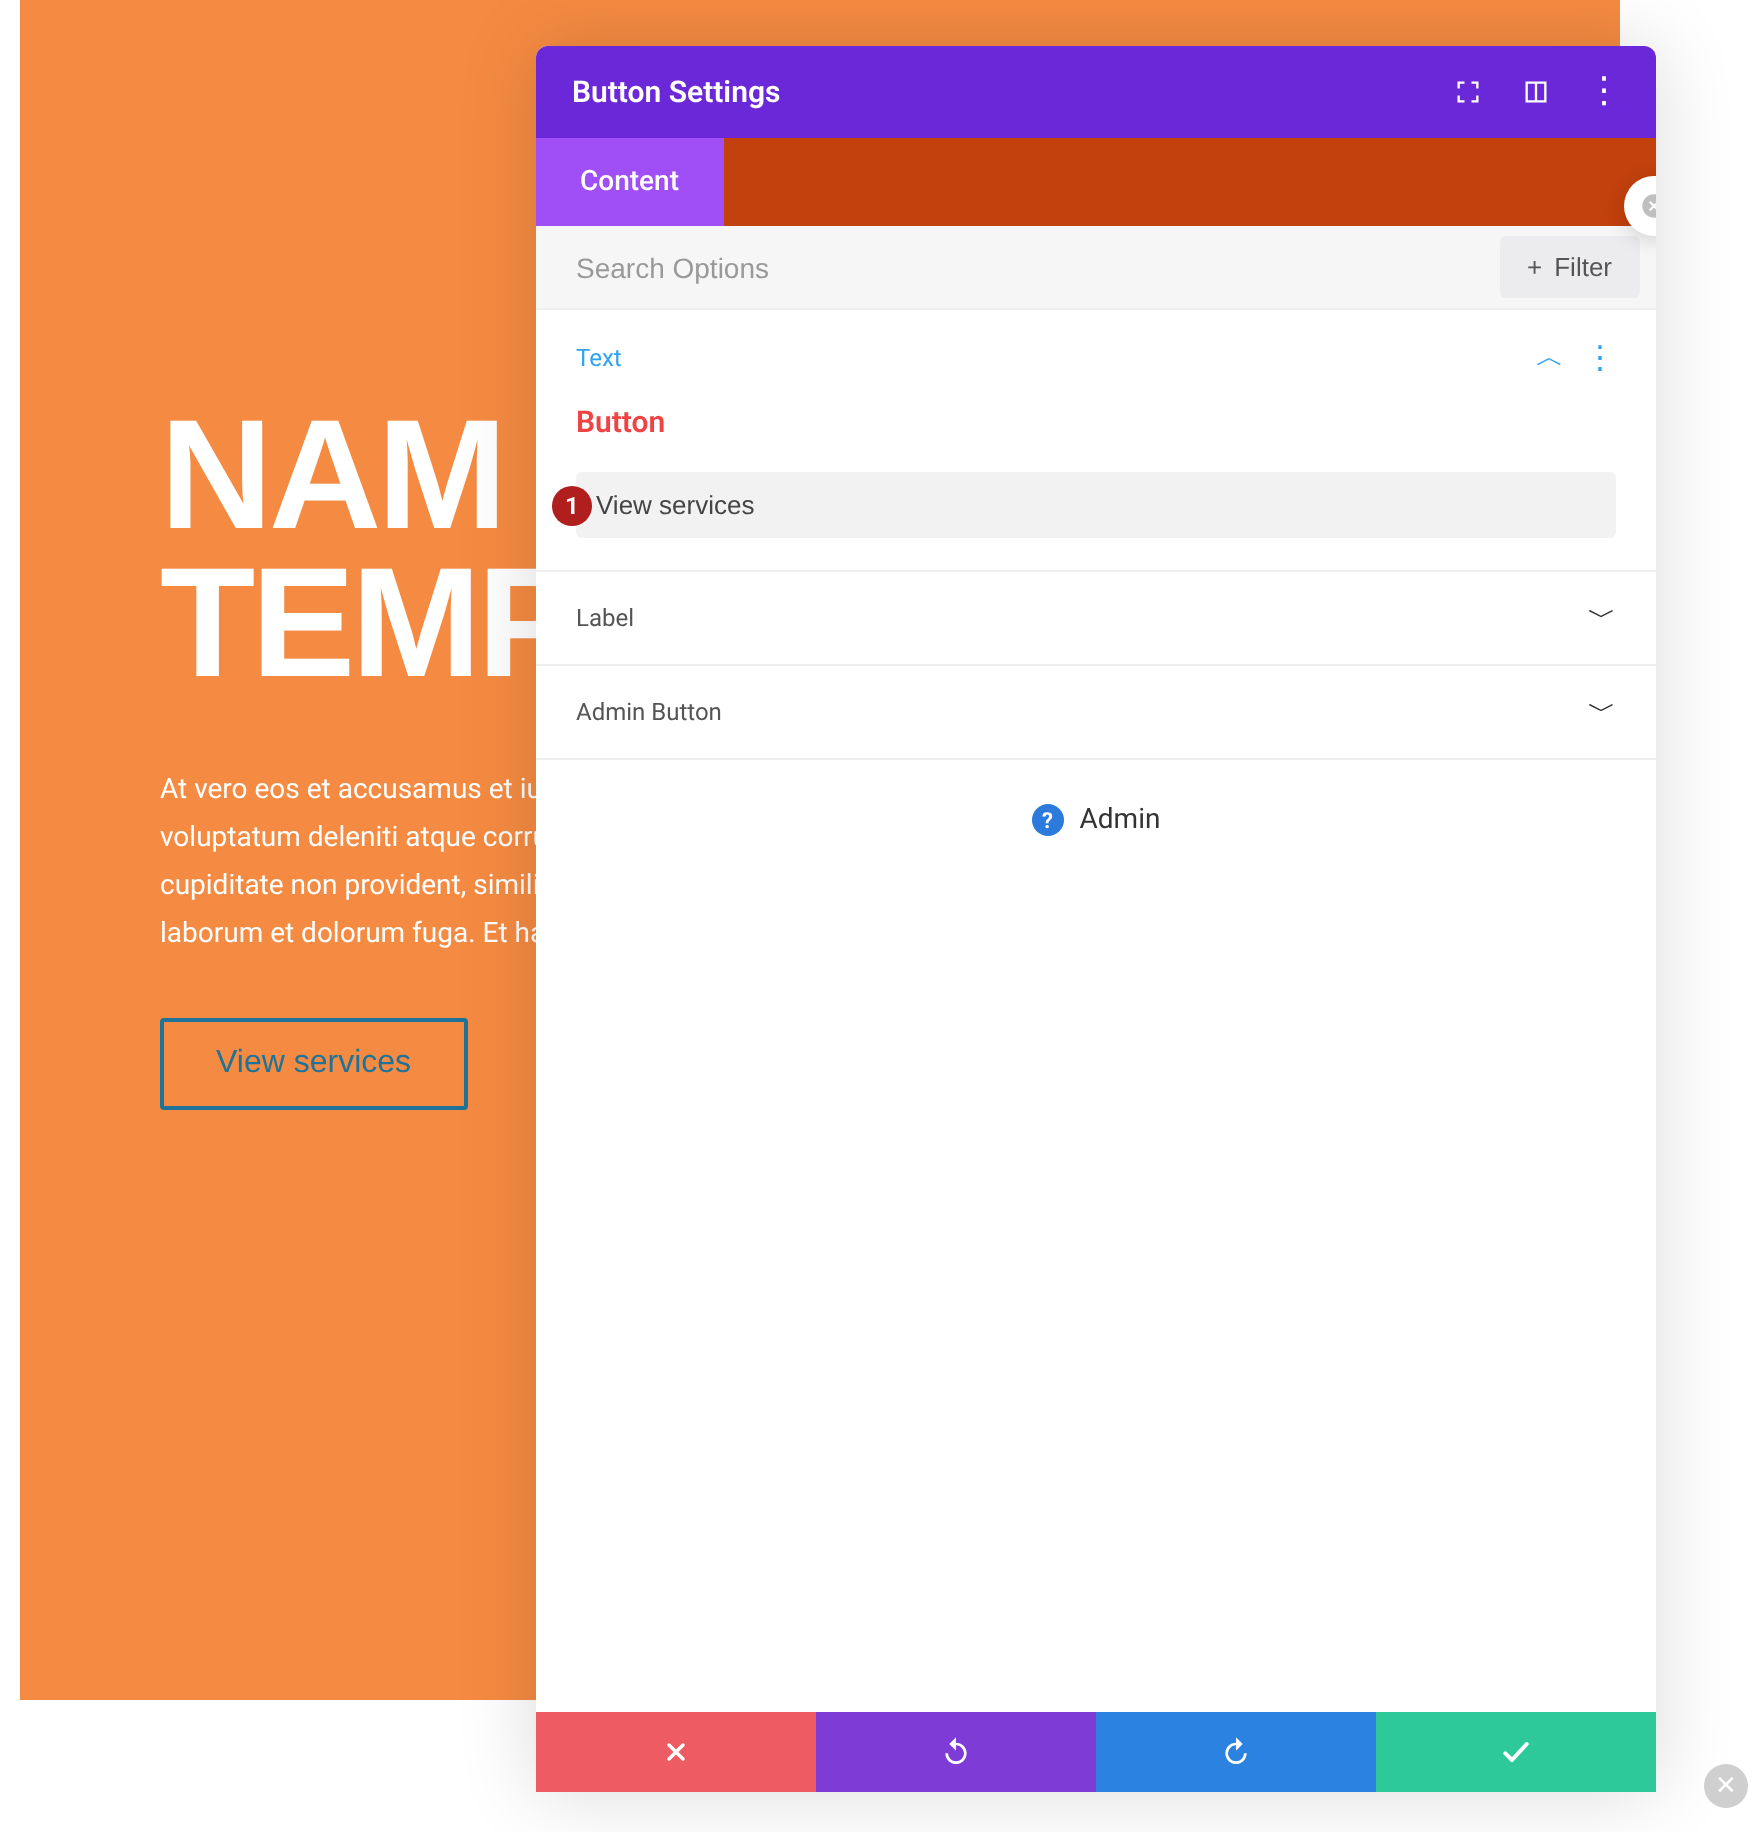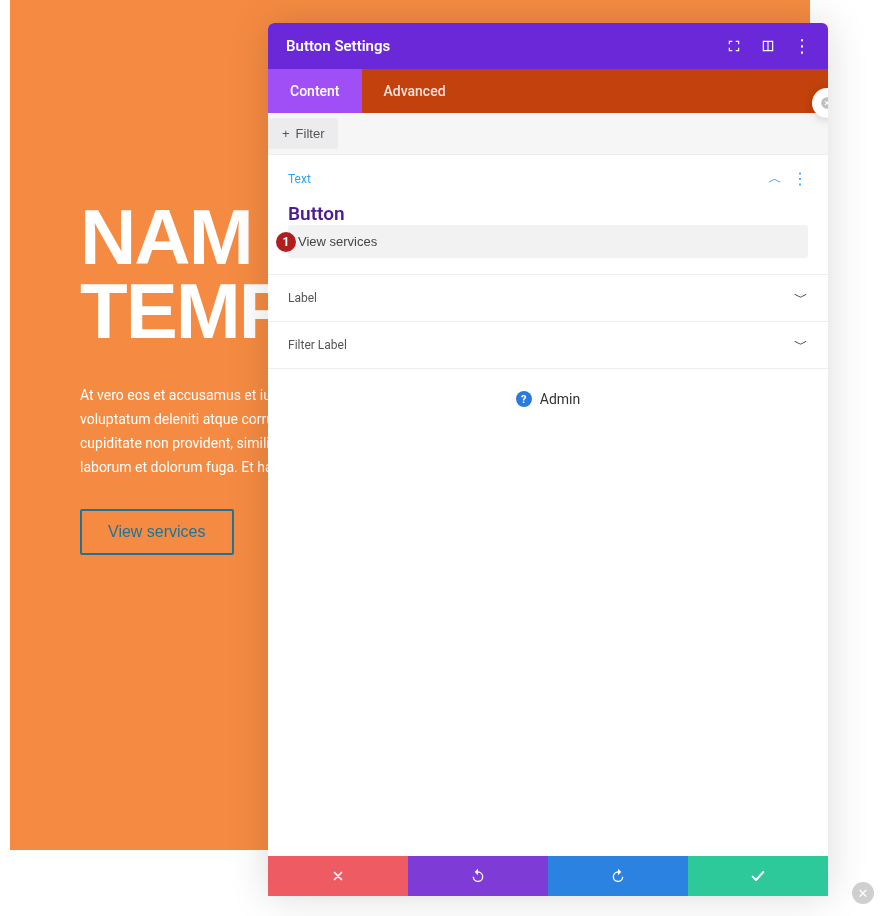--- a/index.html
+++ b/index.html
@@ -166,24 +166,24 @@
     .section-title.open { color: #2ea3f2; }
     .section-actions { display:flex; align-items:center; gap:10px; color:#2ea3f2; }
     .chev { font-size: 14px; color:#333; }
     .chev.open { color:#2ea3f2; }
     .menu-dots { color:#2ea3f2; font-size:16px; cursor:pointer; }
 
     .section-content {
       padding: 0 20px 16px 20px;
     }
     .field-label {
-      font-size: 19px;
+      font-size: 15px;
       font-weight: 600;
-      color: #4c1d95;
-      margin-bottom: 0;
+      color: #ef4444;
+      margin-bottom: 16px;
     }
     .text-field {
       width: 100%;
       padding: 9px 10px;
       font-size: 13px;
       background: #f2f2f2;
       border: none;
       border-radius: 3px;
       color: #444;
     }
@@ -280,30 +280,30 @@
         <svg width="14" height="14" viewBox="0 0 24 24">
             <path d="M3 3h18v18H3V3zm2 2v14h6V5H5zm8 0v14h6V5h-6z"></path>
           </svg>
       </span>
       <span class="header-icon vdots">⋮</span>
     </div>
   </div>
 
   <div class="tabs">
     <div class="tab active">Content</div>
-    <div class="tab">Advanced</div>
   </div>
 
   <div class="close-pill">
     <svg width="14" height="14" viewBox="0 0 24 24" fill="#bfbfbf">
         <path d="M12 2a10 10 0 100 20 10 10 0 000-20zm4.3 13l-1.3 1.3L12 13.3 9 16.3 7.7 15l3-3-3-3L9 7.7l3 3 3-3L16.3 9l-3 3 3 3z"></path>
       </svg>
   </div>
 
   <div class="search-row">
+    <input class="search-input" placeholder="Search Options" style="">
     <button class="filter-btn">
       <span>+</span>
       <span>Filter</span>
     </button>
   </div>
 
   <div class="panel-body">
 
     <div class="section">
       <div class="section-header">
@@ -324,21 +324,21 @@
 
     <div class="section">
       <div class="section-header">
         <span class="section-title">Label</span>
         <span class="chev">﹀</span>
       </div>
     </div>
 
     <div class="section">
       <div class="section-header">
-        <span class="section-title">Filter Label</span>
+        <span class="section-title">Admin Button</span>
         <span class="chev">﹀</span>
       </div>
     </div>
 
     <div class="help-row">
       <span class="help-icon">?</span>
       <span>Admin</span>
     </div>
 
   </div>

